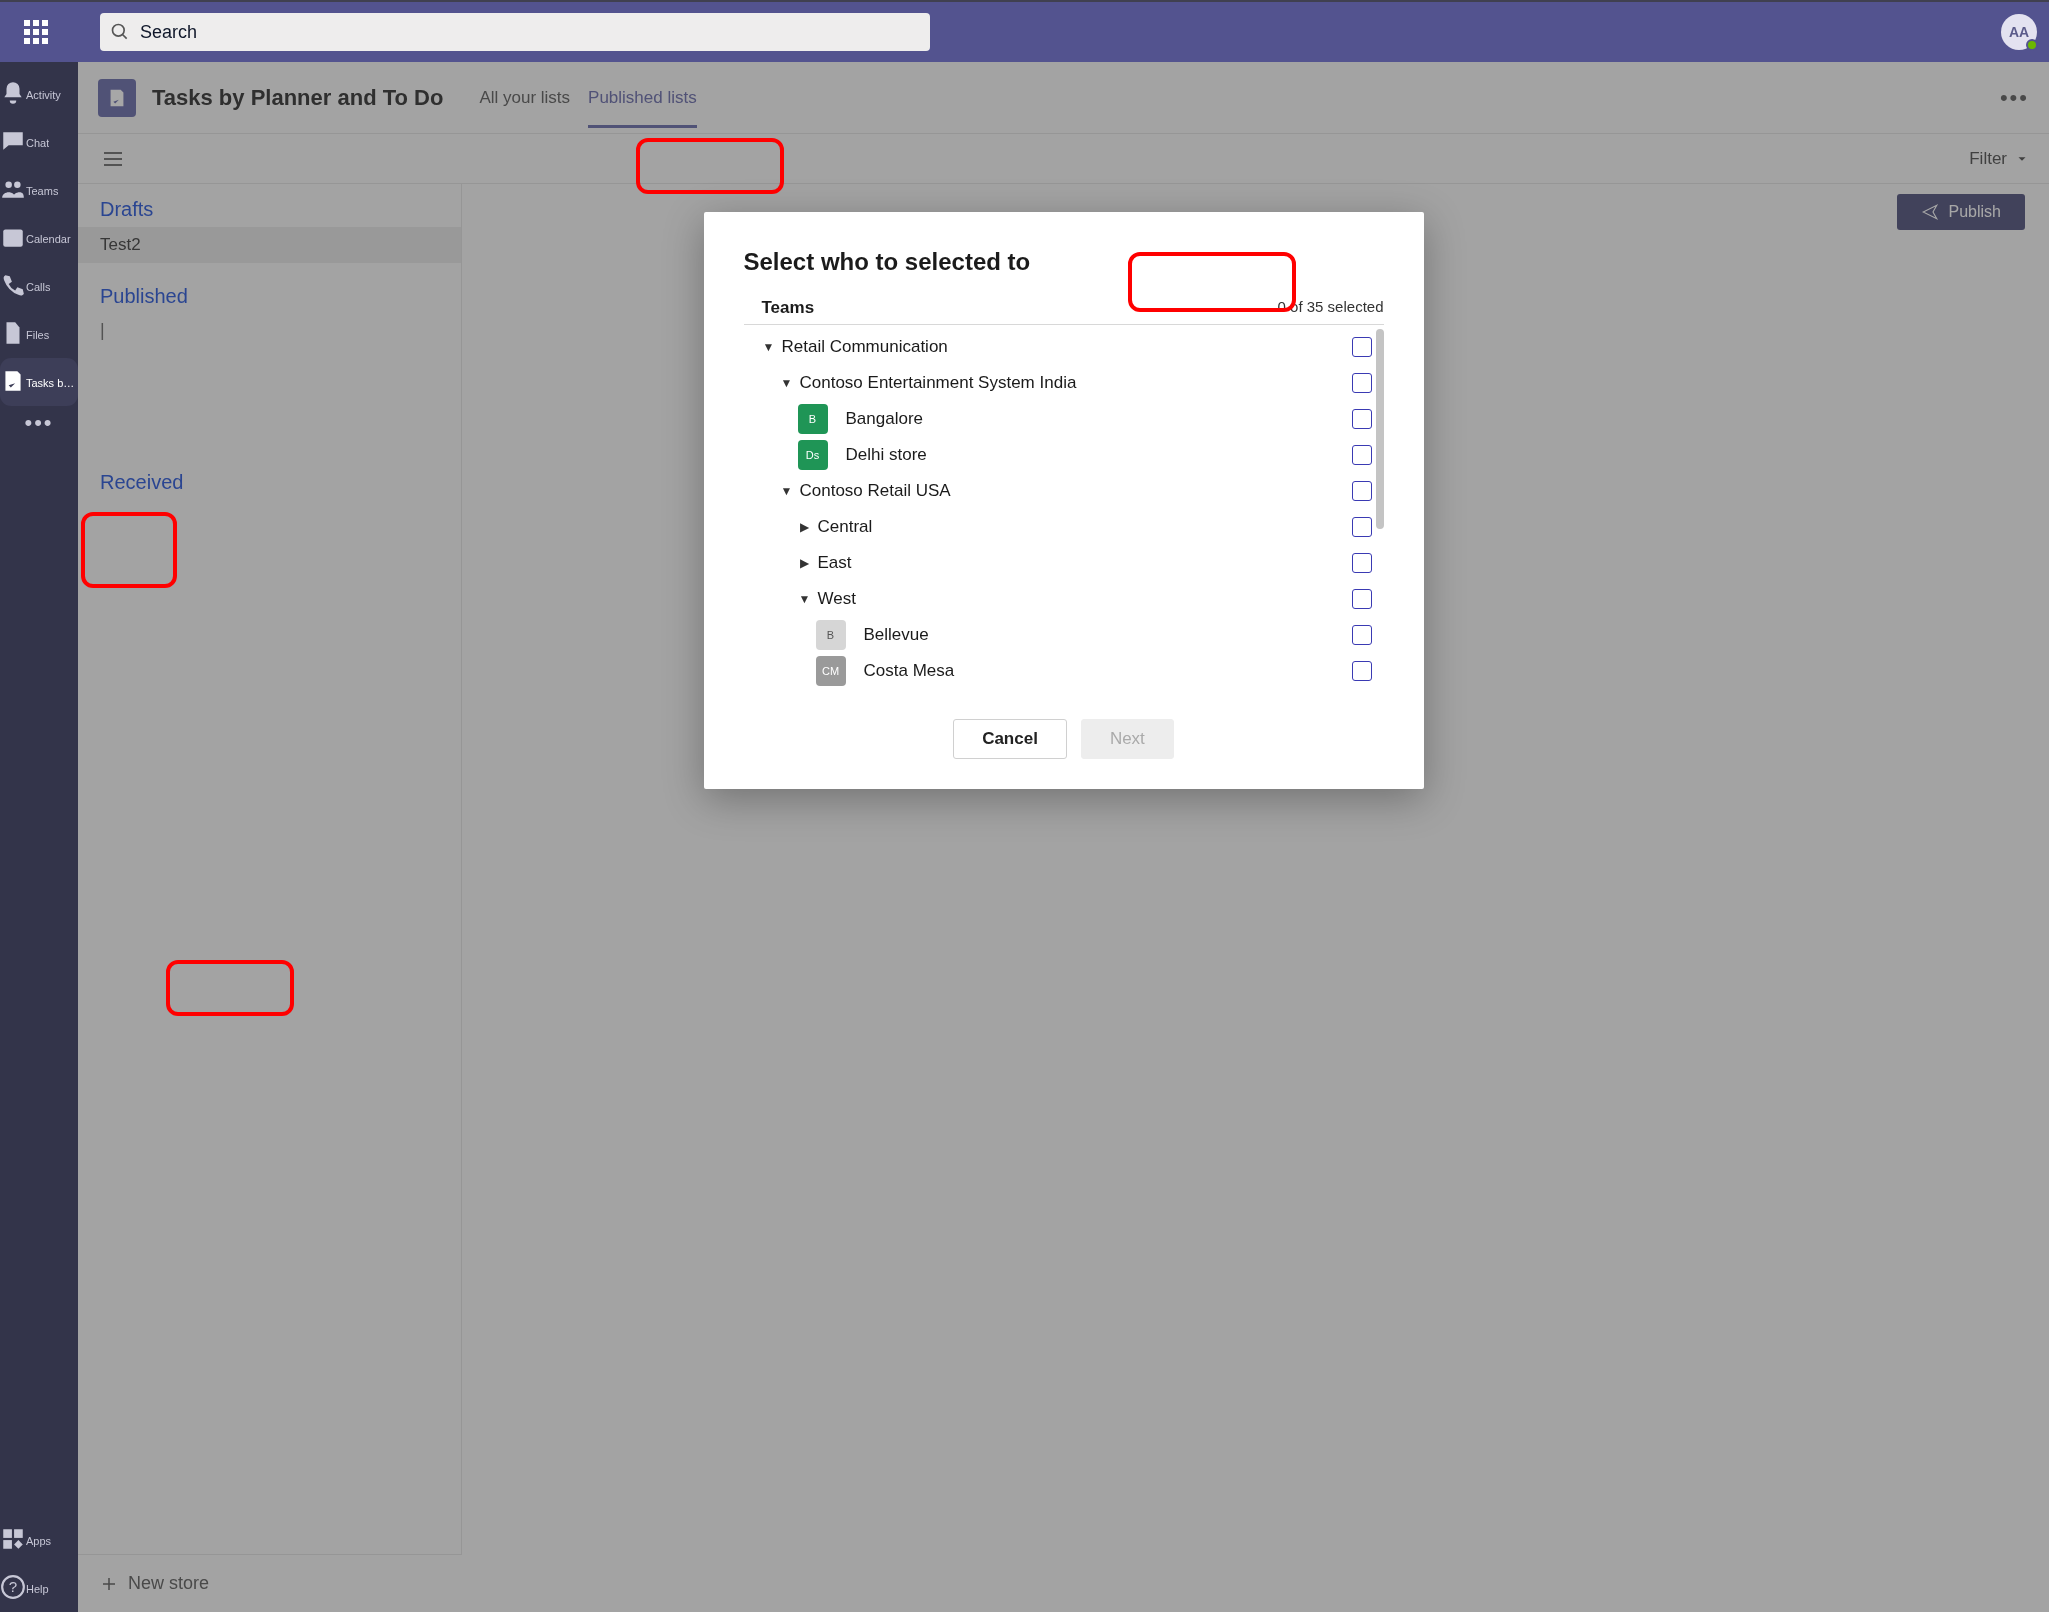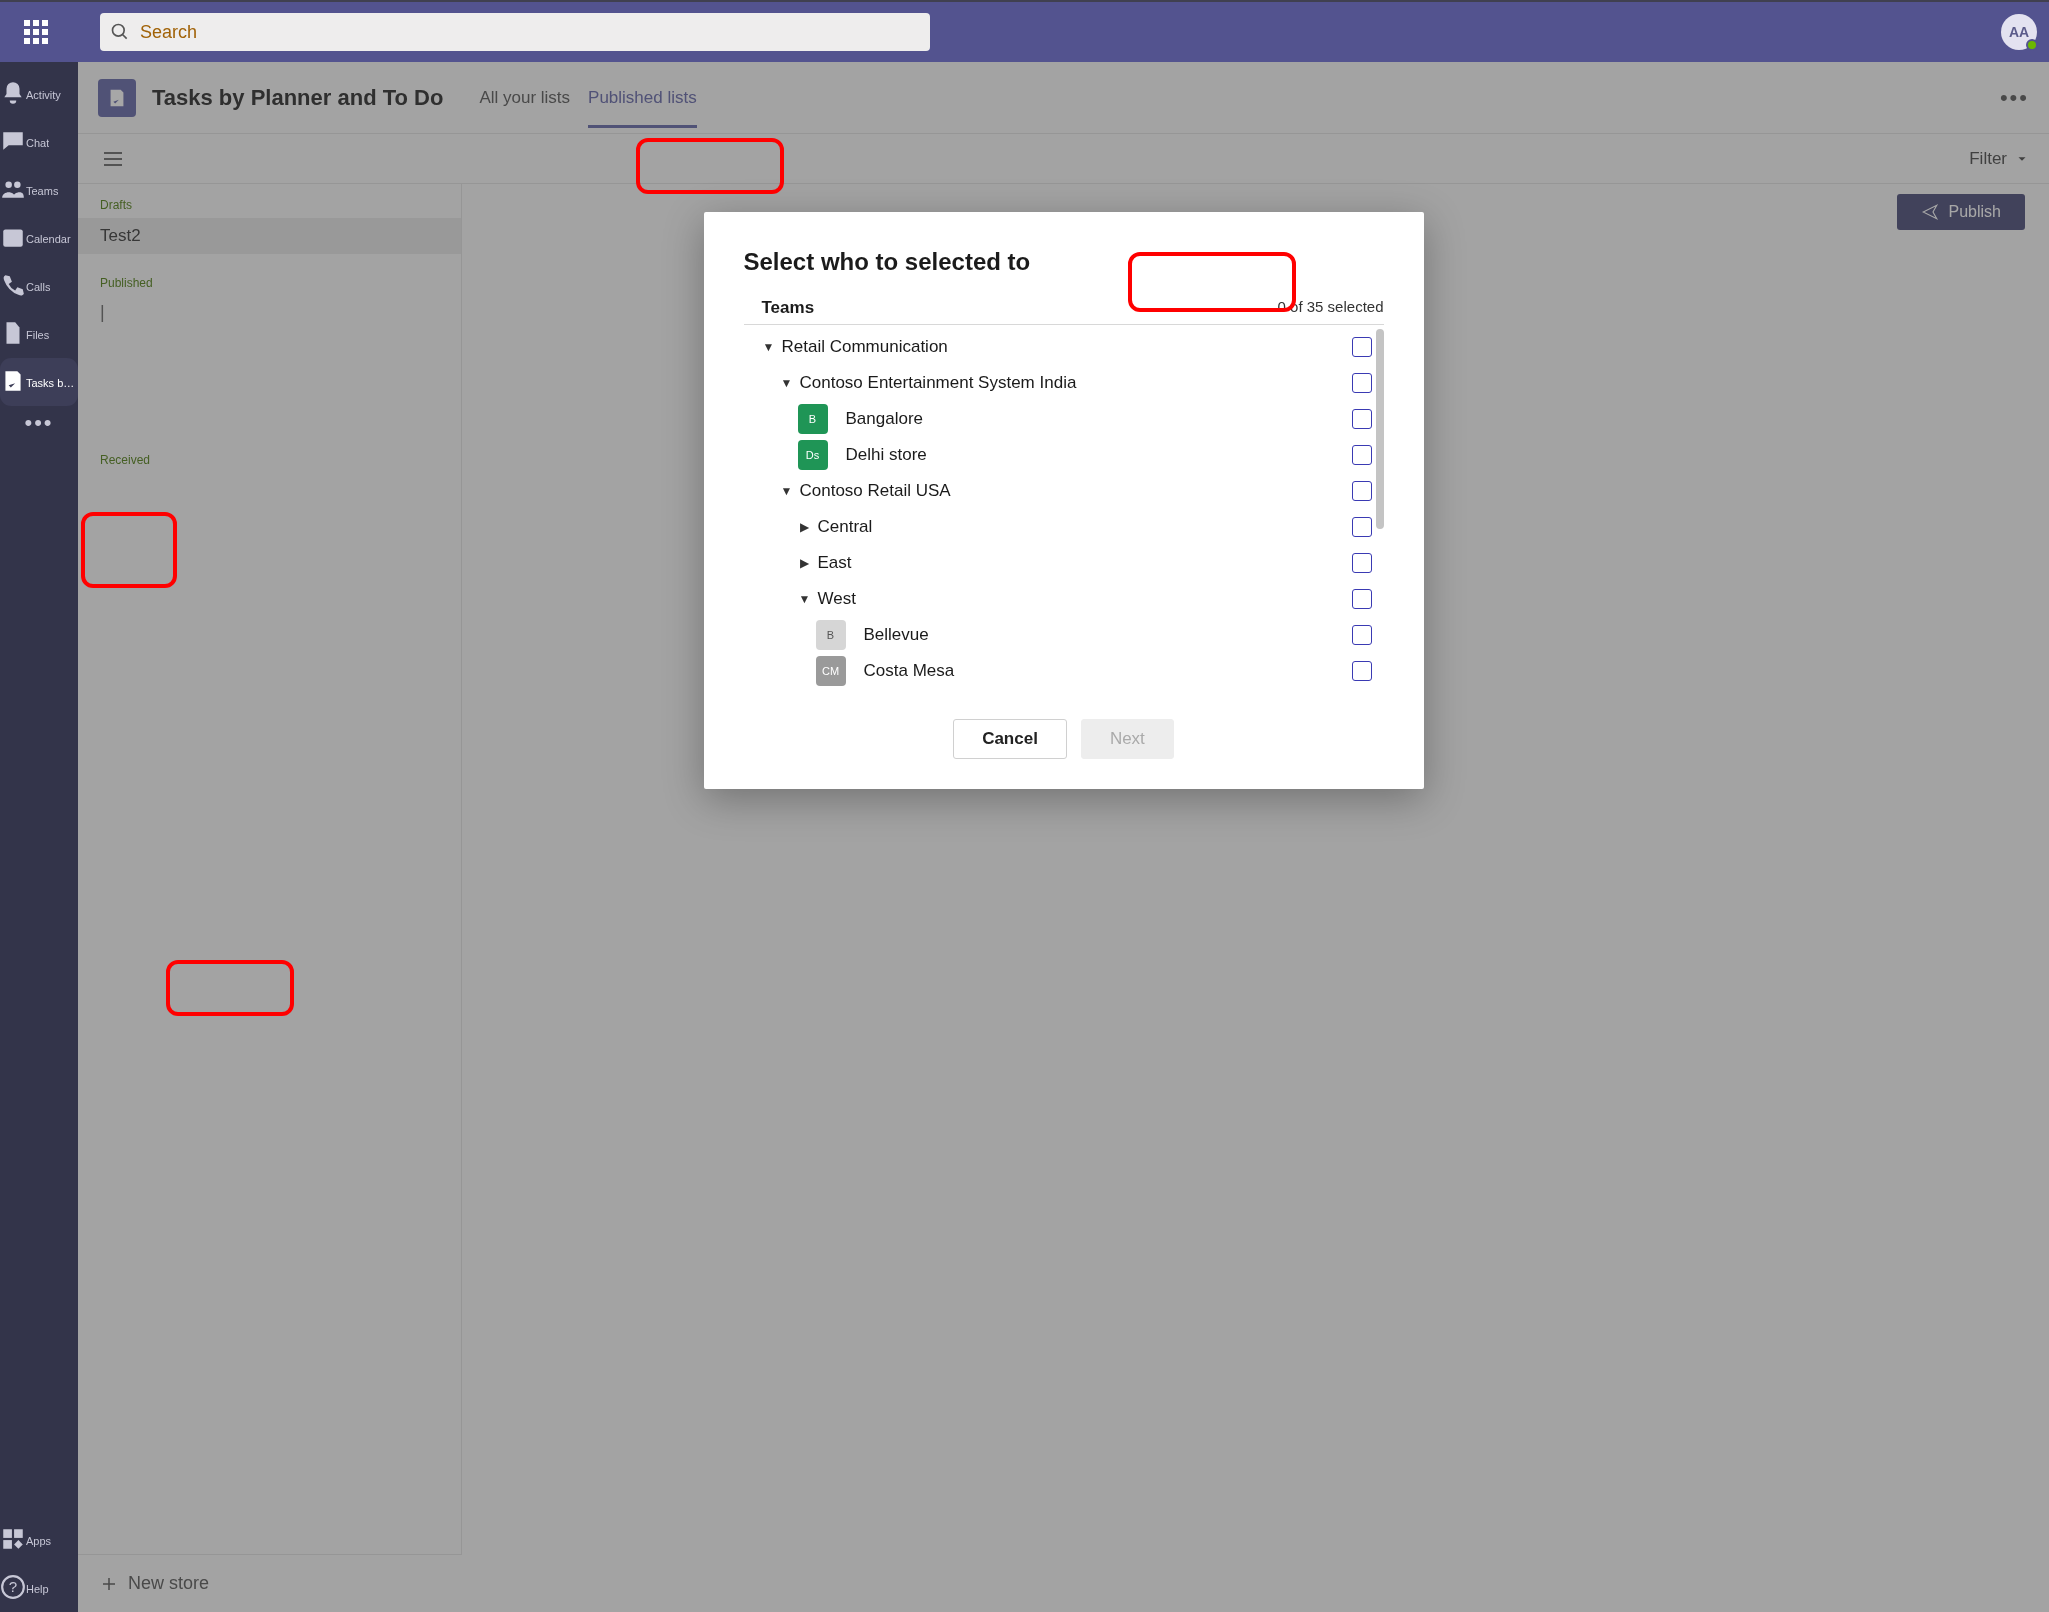--- a/index.html
+++ b/index.html
@@ -31,21 +31,21 @@
     margin-left: 40px;
     height: 38px;
     background: #eeeded;
     border-radius: 4px;
     display: flex;
     align-items: center;
     padding: 0 10px;
     color: #4a4a4a;
   }
   .searchbox svg { width: 20px; height: 20px; margin-right: 10px; stroke:#555; fill:none; stroke-width:2;}
-  .searchbox span { font-size: 18px; color: #a16207;}
+  .searchbox span { font-size: 18px; color: #0f172a;}
   .avatar {
     margin-left: auto;
     width: 36px; height: 36px; border-radius: 50%;
     background: #e3e2f0;
     display: flex; align-items: center; justify-content: center;
     font-size: 14px; font-weight: 600; color: #5b5b8a;
     position: relative;
   }
   .presence {
     position: absolute; bottom: -1px; right: -1px;
@@ -124,21 +124,21 @@
   .listpane { width: 384px; border-right:1px solid #e0e0e0; padding-top:10px;}
   .mainpane { flex:1; position:relative;}
   .publishbtn {
     position:absolute; top:10px; right:24px;
     background:#464775; color:#fff; border:none;
     padding:9px 24px; border-radius:3px; font-size:16px;
     display:flex; align-items:center; gap:10px; cursor:pointer;
   }
   .publishbtn svg{width:18px;height:18px;fill:none;stroke:#fff;stroke-width:1.5;}
 
-  .section-label { font-size:12px; color:#4d7c0f; padding:4px 22px 6px;}
+  .section-label { font-size:20px; color:#1d4ed8; padding:4px 22px 6px;}
   .listitem { padding:8px 22px; font-size:17px; color:#333; cursor:pointer;}
   .listitem.selected { background:#e6e6e6;}
   .caret { color:#666; font-size:18px; padding:6px 22px;}
 
   .newlist-row {
     position:absolute; bottom:0; left:0; width:384px;
     border-top:1px solid #e0e0e0; background:#f7f7f7;
     padding:18px 22px; display:flex; align-items:center; gap:10px;
     color:#555; font-size:18px; cursor:pointer;
   }

